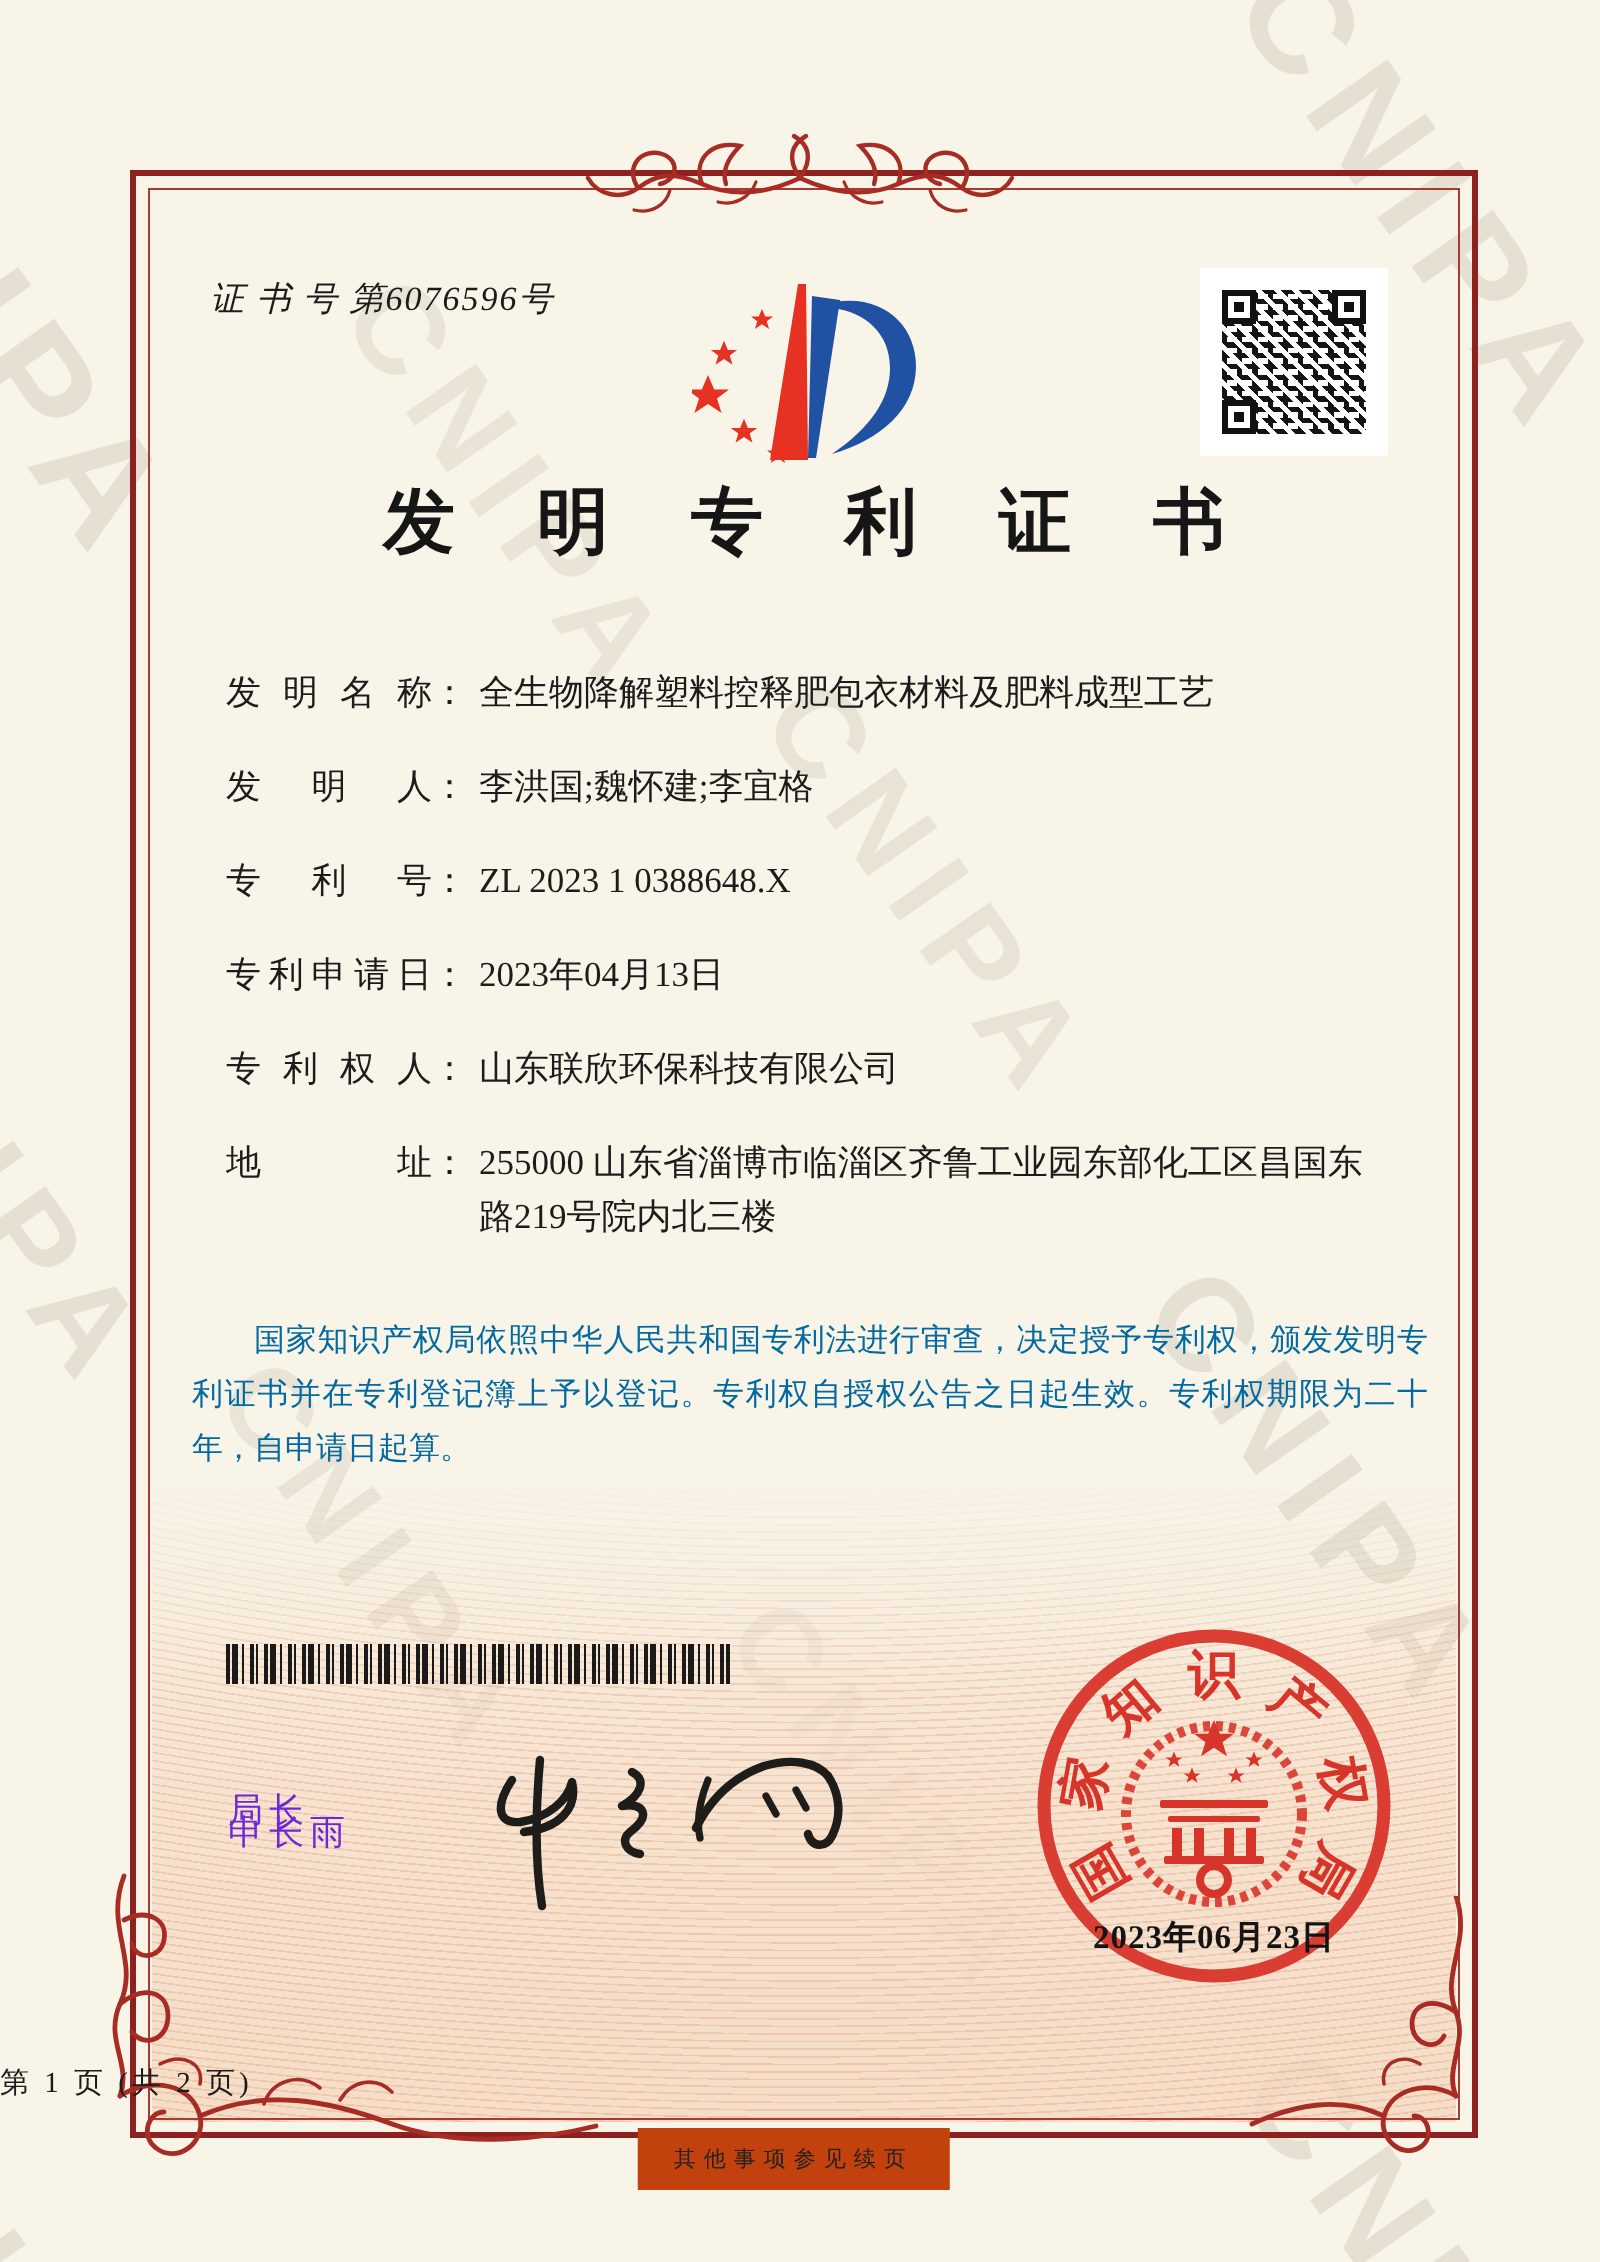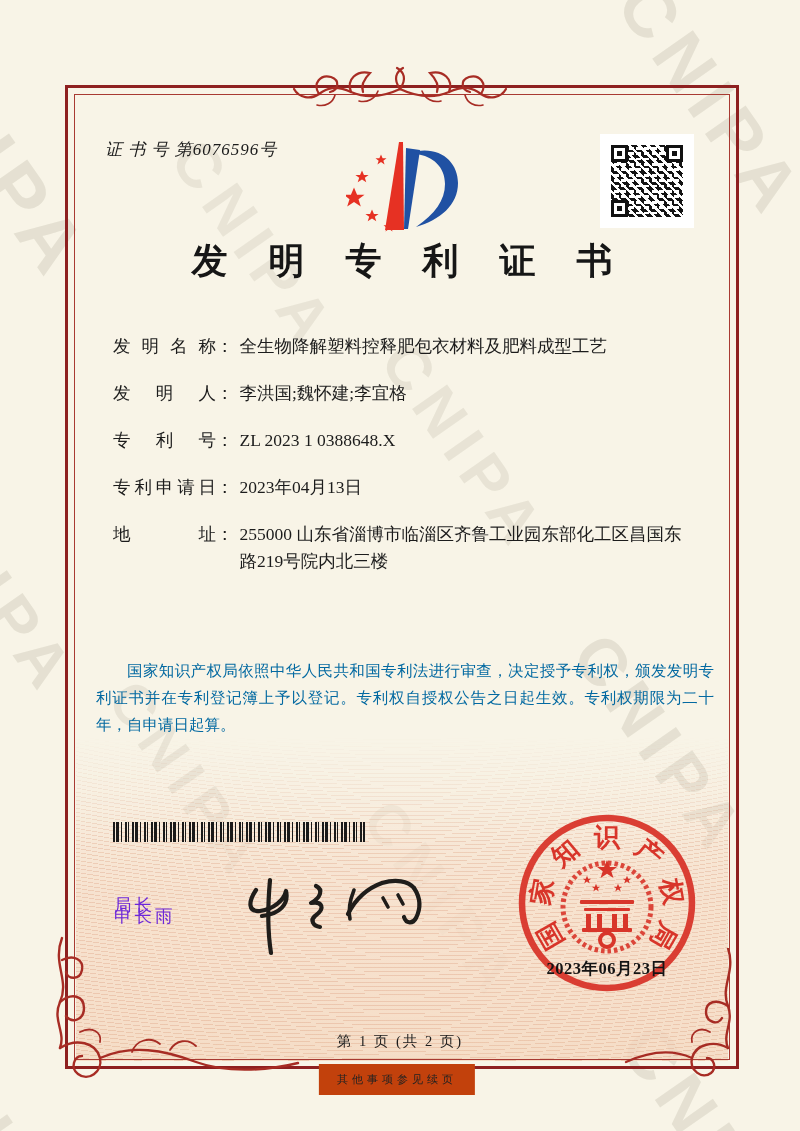--- a/index.html
+++ b/index.html
@@ -107,21 +107,21 @@
   .signature { position:absolute; z-index:5; left:226px; top:850px; }
   
   .seal { position:absolute; z-index:6; left:514px; top:810px; width:186px; height:186px; }
   .seal svg { position:absolute; left:0; top:0; }
   .seal-date {
     position:absolute; z-index:7; left:0; top:148px; width:186px; text-align:center;
     font-size:16.5px; font-weight:bold; color:#141414; letter-spacing:.5px;
   }
   
   .page-num { position:absolute; z-index:5; left:0; top:1032px; width:100%;
-              text-align:center; font-size:14.5px; letter-spacing:2px; }
+              text-align:left; font-size:14.5px; letter-spacing:2px; }
   .note-box {
     position:absolute; z-index:6; left:50%; top:1064px; transform:translateX(-52%);
     background:#c2410c; padding:8px 18px; font-size:11px; letter-spacing:4px; color:#222;
   }
 </style>
 </head>
 <body>
 
 <span class="wm wm1">CNIPA</span>
 <span class="wm wm2">CNIPA</span>
@@ -218,20 +218,23 @@
     <span class="flabel">发明名称</span><span class="colon">：</span><span class="fvalue">全生物降解塑料控释肥包衣材料及肥料成型工艺</span>
   </div>
   <div class="row">
     <span class="flabel">发明人</span><span class="colon">：</span><span class="fvalue">李洪国;魏怀建;李宜格</span>
   </div>
   <div class="row">
     <span class="flabel">专利号</span><span class="colon">：</span><span class="fvalue">ZL 2023 1 0388648.X</span>
   </div>
   <div class="row">
     <span class="flabel">专利申请日</span><span class="colon">：</span><span class="fvalue">2023年04月13日</span>
+  </div>
+  <div class="row">
+    <span class="flabel">专利权人</span><span class="colon">：</span><span class="fvalue">山东联欣环保科技有限公司</span>
   </div>
   <div class="row addr">
     <span class="flabel">地址</span><span class="colon">：</span><span class="fvalue">255000 山东省淄博市临淄区齐鲁工业园东部化工区昌国东路219号院内北三楼</span>
   </div>
 </div>
 
 <div class="paras">
   <p>国家知识产权局依照中华人民共和国专利法进行审查，决定授予专利权，颁发发明专利证书并在专利登记簿上予以登记。专利权自授权公告之日起生效。专利权期限为二十年，自申请日起算。</p>
 </div>
 

